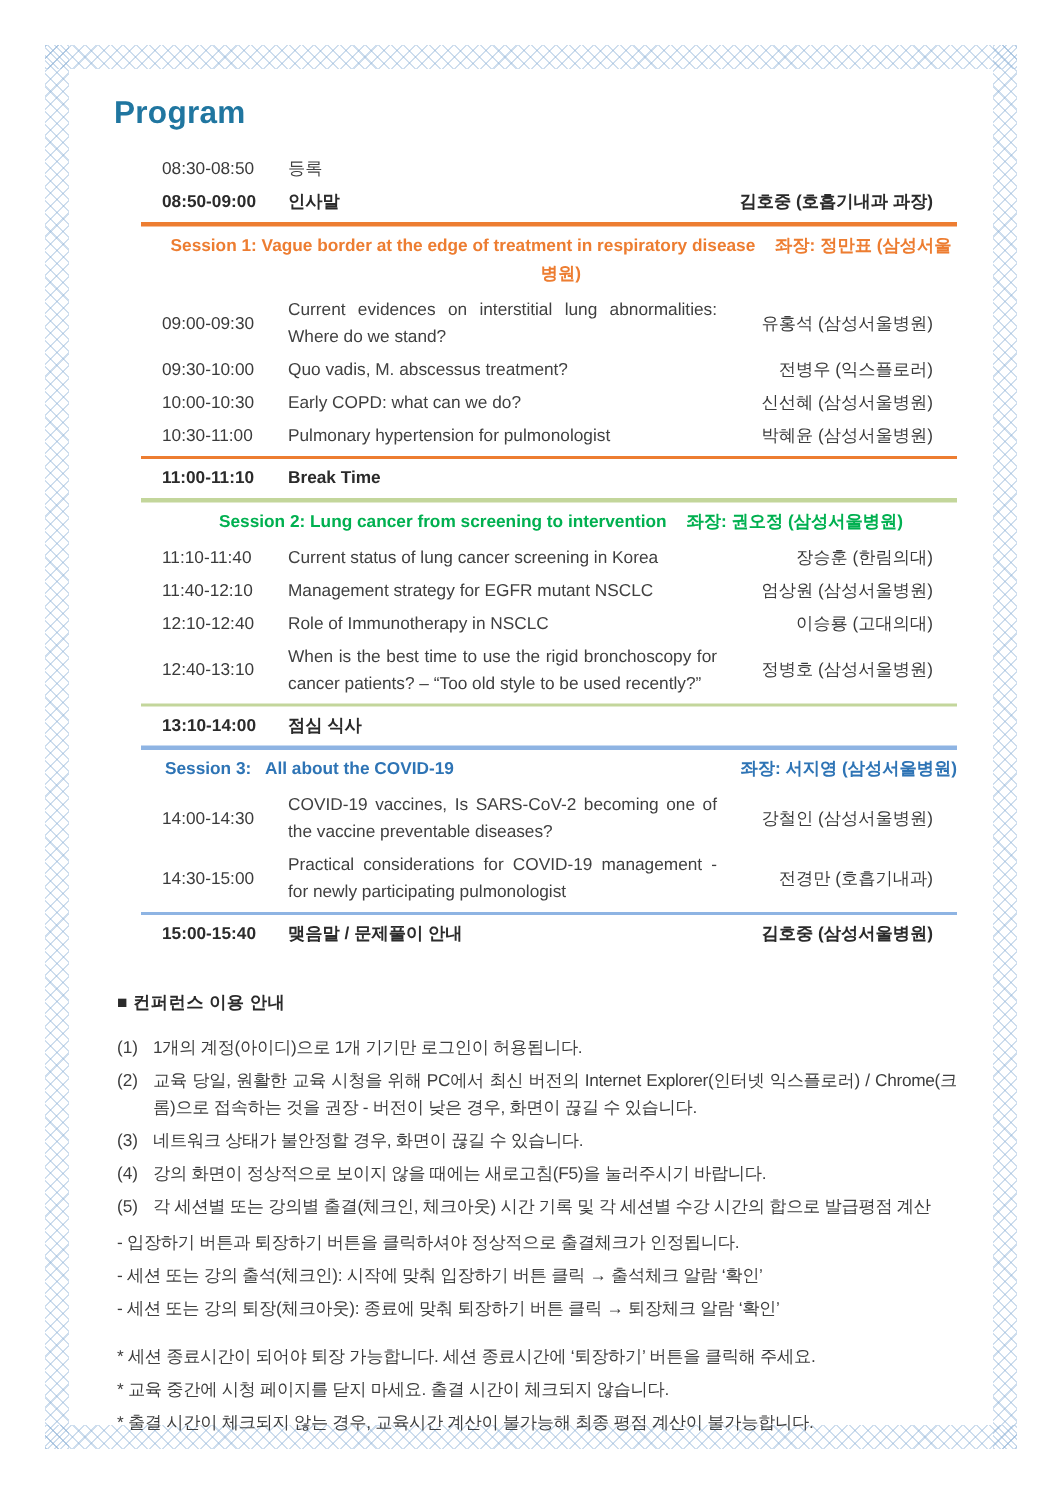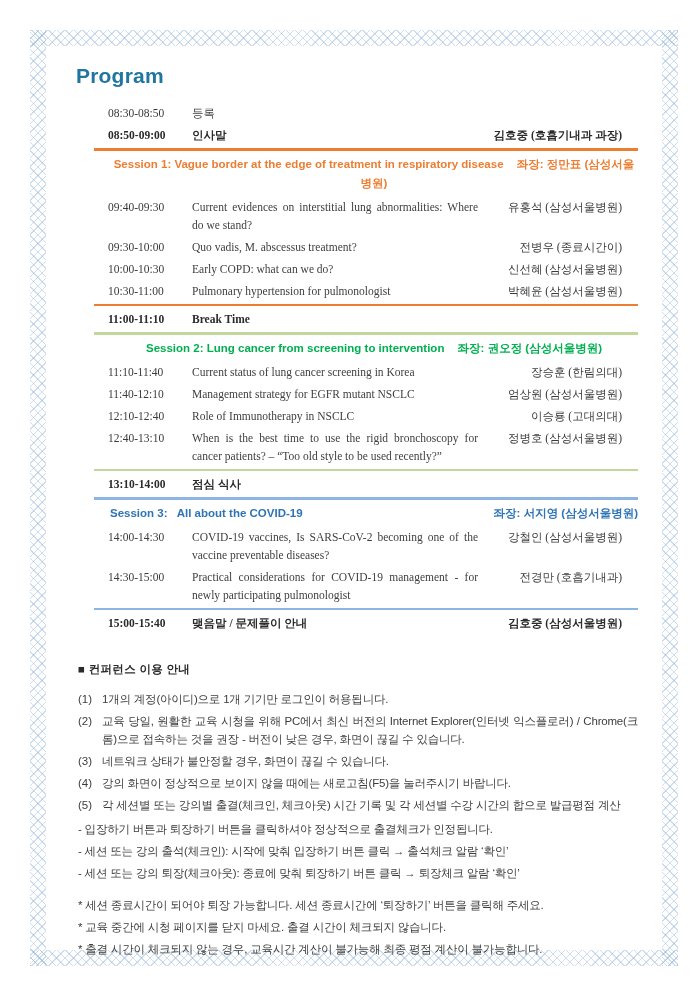--- a/index.html
+++ b/index.html
@@ -21,21 +21,21 @@
 
   .content{
     position:absolute;left:46px;top:46px;width:616px;box-sizing:border-box;
     padding:8px 24px 0 32px;font-size:11.5px;line-height:18px;
   }
   h1.title{
     font-size:21px;line-height:24px;margin:10px 0 16px -2px;
     color:#2076A0;font-weight:bold;letter-spacing:0.2px;
   }
   .sched{margin-left:16px;}
-  .srow{display:flex;align-items:flex-start;margin-bottom:4px;font-family:Liberation Serif, serif;}
+  .srow{display:flex;align-items:center;margin-bottom:4px;}
   .srow .time{width:98px;flex:0 0 98px;box-sizing:border-box;padding-left:14px;color:#3a3a3a;}
   .srow .ttl{flex:1 1 auto;text-align:justify;color:#404040;}
   .srow .spk{flex:0 0 160px;box-sizing:border-box;padding-right:16px;text-align:right;color:#3a3a3a;white-space:nowrap;}
   .srow.bold .time,.srow.bold .ttl,.srow.bold .spk{font-weight:bold;color:#2b2b2b;}
 
   .rule{height:2.5px;margin:4px 0;border:none;}
   .rule.orange{background:#ED7D31;}
   .rule.green{background:#C3D69B;}
   .rule.blue{background:#8EB4E3;}
 
@@ -89,28 +89,28 @@
         <span class="spk">김호중 (호흡기내과 과장)</span>
       </div>
 
       <div class="rule orange"></div>
       <div class="sess s1 center">
         <span class="hdr">Session 1: Vague border at the edge of treatment in respiratory disease</span>
         <span class="chair">좌장: 정만표 (삼성서울병원)</span>
       </div>
 
       <div class="srow">
-        <span class="time">09:40-09:30</span>
+        <span class="time">09:00-09:30</span>
         <span class="ttl">Current evidences on interstitial lung abnormalities: Where do we stand?</span>
         <span class="spk">유홍석 (삼성서울병원)</span>
       </div>
       <div class="srow">
         <span class="time">09:30-10:00</span>
         <span class="ttl">Quo vadis, M. abscessus treatment?</span>
-        <span class="spk">전병우 (종료시간이)</span>
+        <span class="spk">전병우 (익스플로러)</span>
       </div>
       <div class="srow">
         <span class="time">10:00-10:30</span>
         <span class="ttl">Early COPD: what can we do?</span>
         <span class="spk">신선혜 (삼성서울병원)</span>
       </div>
       <div class="srow">
         <span class="time">10:30-11:00</span>
         <span class="ttl">Pulmonary hypertension for pulmonologist</span>
         <span class="spk">박혜윤 (삼성서울병원)</span>

